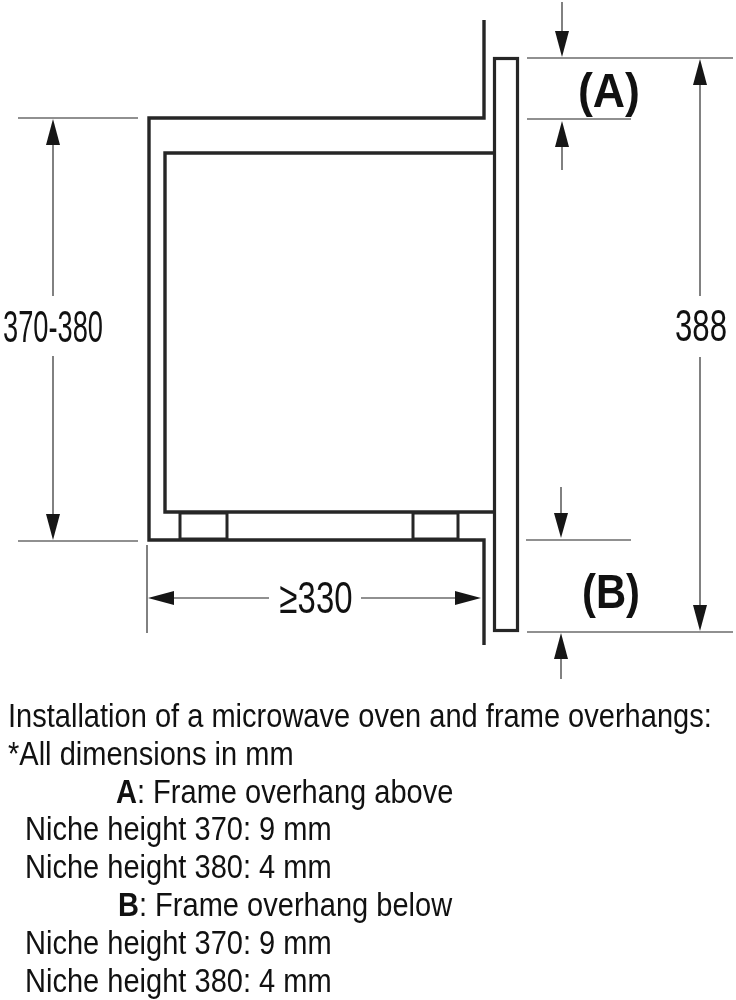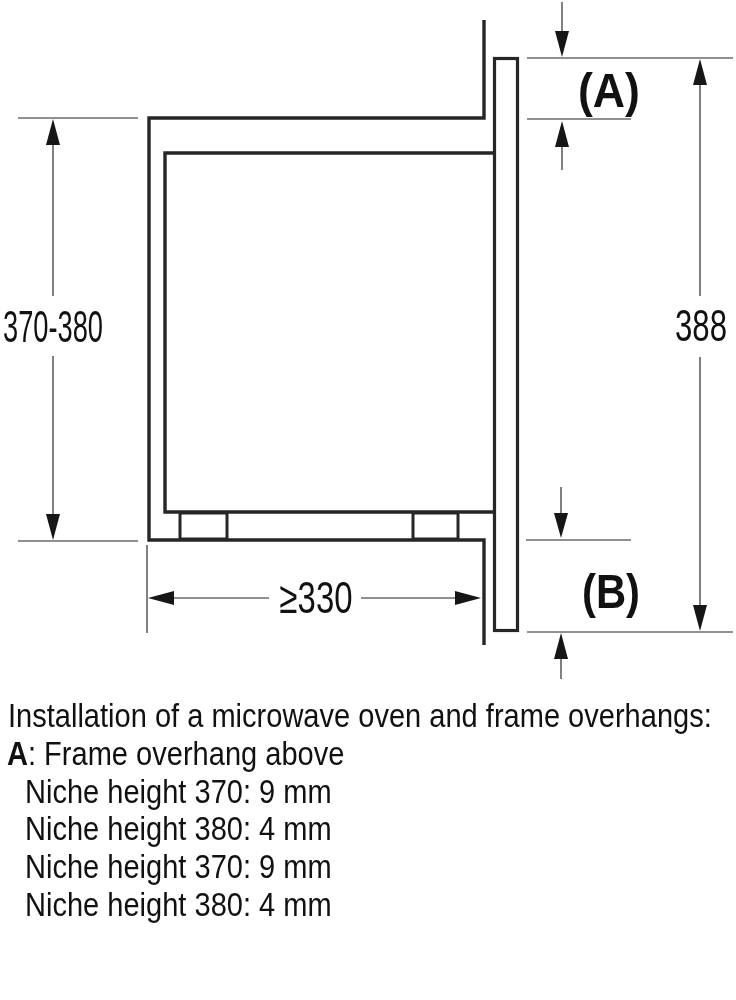--- a/index.html
+++ b/index.html
@@ -9,21 +9,21 @@
   svg text{font-family:"Liberation Sans",sans-serif;fill:#111111;}
   .dim-num{font-size:45px;}
   .dim-label{font-size:48px;font-weight:bold;}
   .draw{stroke:#262626;stroke-width:3.4;fill:none;stroke-linejoin:miter;stroke-linecap:butt;}
   .draw-thin{stroke:#262626;stroke-width:3;fill:none;}
   .frame{stroke:#262626;stroke-width:3.2;fill:#ffffff;}
   .thin{stroke:#6b6b6b;stroke-width:1.7;fill:none;stroke-linecap:butt;}
   .ah{fill:#161616;stroke:none;}
   .notes{position:absolute;left:0;top:697px;width:608px;}
   .nline{height:37.8px;line-height:37.8px;font-size:33px;white-space:nowrap;margin-left:8px;}
-  .nline.keyline{margin-left:7px;}
+  .nline.keyline{margin-left:7px;text-align:center;}
   .nline.indent{margin-left:25px;}
   .sc{display:inline-block;transform:scaleX(0.88);transform-origin:0 50%;}
   .sc b{font-weight:bold;}
 </style>
 </head>
 <body>
 
 <div class="stage">
 
   <svg class="diagram-svg" width="736" height="692" viewBox="0 0 736 692">
@@ -77,28 +77,34 @@
     <text class="dim-num" x="701" y="341" text-anchor="middle" textLength="52" lengthAdjust="spacingAndGlyphs">388</text>
     <text class="dim-num" x="316" y="613" text-anchor="middle" textLength="73" lengthAdjust="spacingAndGlyphs">≥330</text>
     <text class="dim-label" x="609" y="107" text-anchor="middle" textLength="62" lengthAdjust="spacingAndGlyphs">(A)</text>
     <text class="dim-label" x="611" y="608" text-anchor="middle" textLength="58" lengthAdjust="spacingAndGlyphs">(B)</text>
   </svg>
 
   <div class="notes">
     <div class="nline">
       <span class="sc">Installation of a microwave oven and frame overhangs:</span>
     </div>
+    <div class="nline">
+      <span class="sc">*All dimensions in mm</span>
+    </div>
     <div class="nline keyline">
       <span class="sc"><b>A</b><span>: Frame overhang above</span></span>
     </div>
     <div class="nline indent">
       <span class="sc">Niche height 370: 9 mm</span>
     </div>
     <div class="nline indent">
       <span class="sc">Niche height 380: 4 mm</span>
+    </div>
+    <div class="nline keyline">
+      <span class="sc"><b>B</b><span>: Frame overhang below</span></span>
     </div>
     <div class="nline indent">
       <span class="sc">Niche height 370: 9 mm</span>
     </div>
     <div class="nline indent">
       <span class="sc">Niche height 380: 4 mm</span>
     </div>
   </div>
 
 </div>

